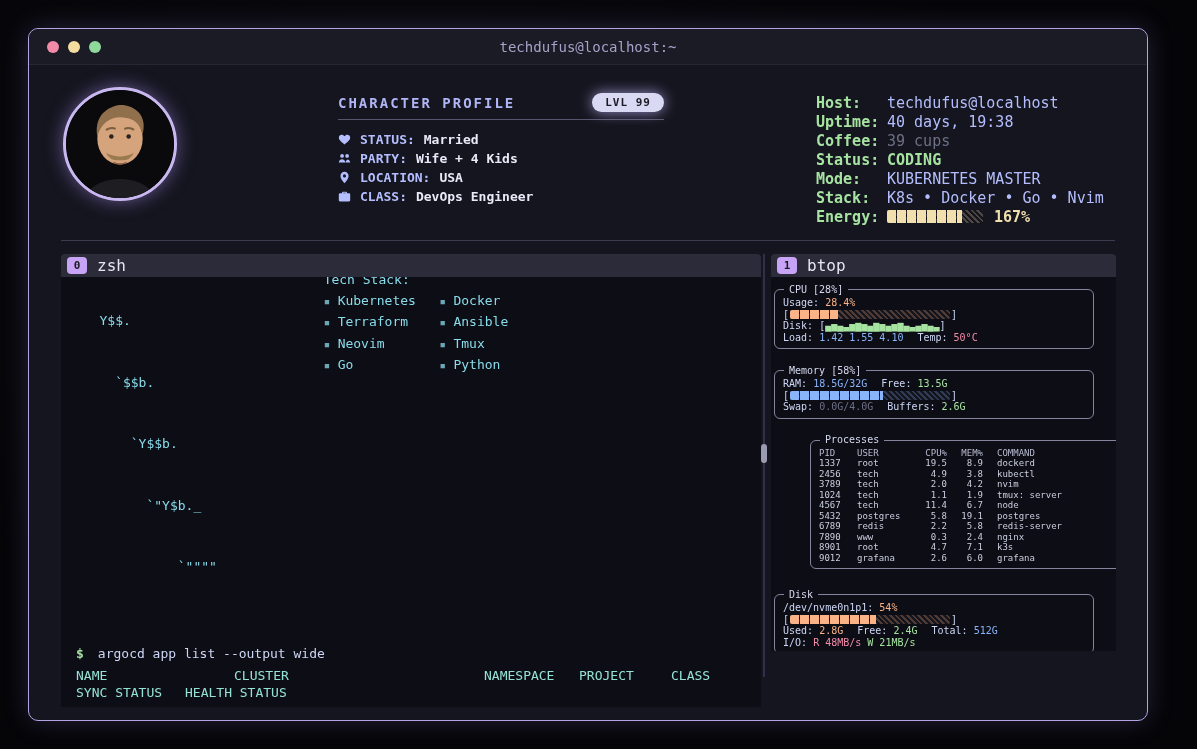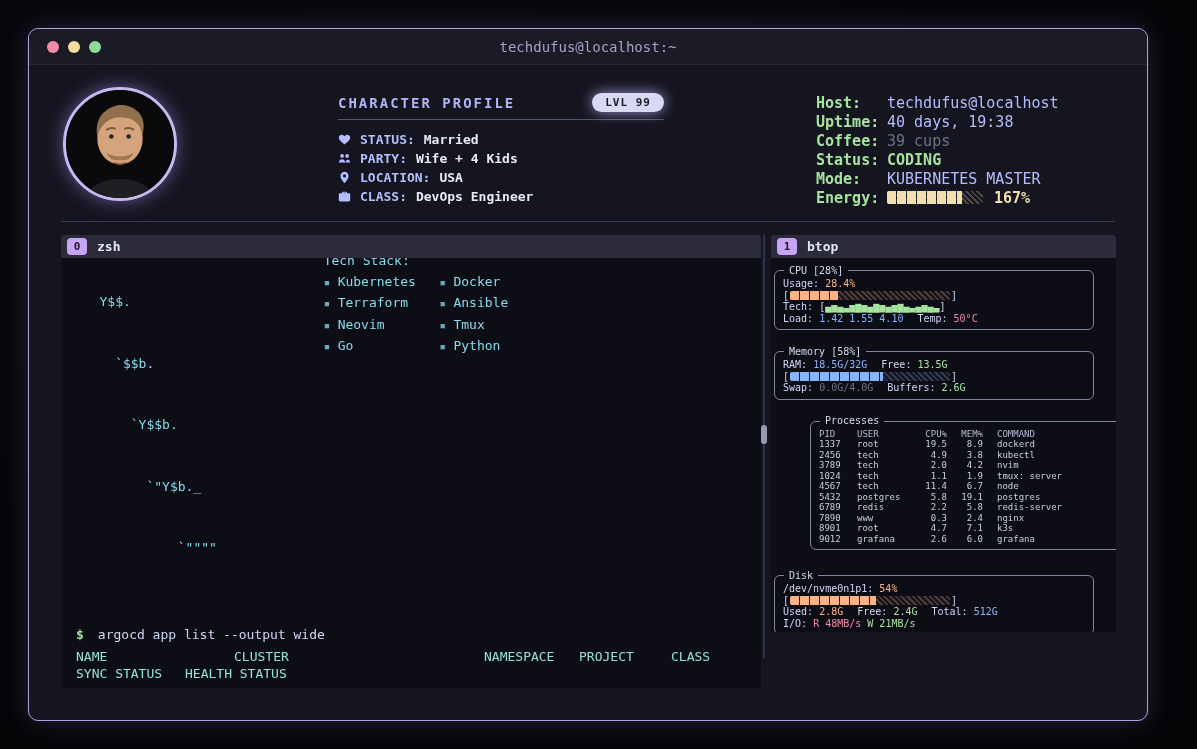--- a/index.html
+++ b/index.html
@@ -50,21 +50,21 @@
   
   .main-sep{border-bottom:1px solid #3c3c50;margin:14px 32px 0;}
   
   .panes{position:relative;margin:13px 32px 0;height:470px;}
   .pane{position:absolute;top:0;}
   .pane-zsh{left:0;width:700px;}
   .pane-btop{left:710px;width:345px;}
   .pane-hdr{height:23px;background:var(--panehdr);border-radius:4px 4px 0 0;display:flex;align-items:center;gap:10px;padding:0 6px;}
   .tab-badge{min-width:20px;height:17px;background:var(--mauve);color:#1b1b26;border-radius:4px;
              font-size:11px;font-weight:bold;display:flex;align-items:center;justify-content:center;}
-  .tab-name{font-size:13px;font-weight:bold;color:#e4e6f2;}
+  .tab-name{font-size:16px;font-weight:normal;color:#e4e6f2;}
   .pane-body{background:var(--panebg);overflow:hidden;}
   .zsh-body{height:430px;padding:0 0 0 15px;}
   .btop-body{height:374px;padding:0 0 0 3px;}
   .pane-divider{position:absolute;left:702px;top:0;width:2px;height:423px;background:#30304a;}
   .scroll-thumb{position:absolute;left:-2px;top:190px;width:6px;height:19px;border-radius:3px;background:#9a9ab0;}
   
   .zsh-top{margin-top:-7px;white-space:nowrap;}
   .ascii-art{display:inline-block;vertical-align:top;width:238px;color:var(--sky);font-size:13px;line-height:20.5px;white-space:pre;}
   .tech{display:inline-block;vertical-align:top;font-size:13px;line-height:20.5px;color:var(--sky);}
   .tech-head{color:var(--sky);}
@@ -188,20 +188,24 @@
         <span class="stat-label">Coffee:</span>
         <span class="v-dim">39 cups</span>
       </div>
       <div class="stat-row">
         <span class="stat-label">Status:</span>
         <span class="v-green">CODING</span>
       </div>
       <div class="stat-row">
         <span class="stat-label">Mode:</span>
         <span class="v-lav">KUBERNETES MASTER</span>
+      </div>
+      <div class="stat-row">
+        <span class="stat-label">Stack:</span>
+        <span class="v-lav">K8s • Docker • Go • Nvim</span>
       </div>
       <div class="stat-row">
         <span class="stat-label">Energy:</span>
         <span class="meter energy-meter">
             <span class="fill" style="width: 78%;"></span>
           </span>
         <span class="energy-val">167%</span>
       </div>
     </div>
   </div>
@@ -275,21 +279,21 @@
       <div class="pane-hdr">
         <span class="tab-badge">1</span>
         <span class="tab-name">btop</span>
       </div>
       <div class="pane-body btop-body">
 
         <div class="bbox box-cpu">
           <span class="btitle">CPU [28%]</span>
           <div class="bline"><span>Usage:</span> <span class="c-peach">28.4%</span></div>
           <div class="bline"><span>[</span><span class="meter bar-meter cpu-meter"><span class="fill" style="width: 30%;"></span></span><span>]</span></div>
-          <div class="bline"><span>Tech:</span> <span>[</span><span class="graph-blocks">▄▅▄▃▅▆▅▄▆▅▄▅▆▄▃▄▅▄▃</span><span>]</span></div>
+          <div class="bline"><span>Disk:</span> <span>[</span><span class="graph-blocks">▄▅▄▃▅▆▅▄▆▅▄▅▆▄▃▄▅▄▃</span><span>]</span></div>
           <div class="bline"><span>Load:</span> <span class="c-blue">1.42 1.55 4.10</span><span class="gap"></span><span>Temp:</span> <span class="c-red">50°C</span></div>
         </div>
 
         <div class="bbox box-mem">
           <span class="btitle">Memory [58%]</span>
           <div class="bline"><span>RAM:</span> <span class="c-blue">18.5G/32G</span><span class="gap"></span><span>Free:</span> <span class="c-green">13.5G</span></div>
           <div class="bline"><span>[</span><span class="meter bar-meter mem-meter"><span class="fill" style="width: 58%;"></span></span><span>]</span></div>
           <div class="bline"><span>Swap:</span> <span class="c-dim">0.0G/4.0G</span><span class="gap"></span><span>Buffers:</span> <span class="c-green">2.6G</span></div>
         </div>
 

